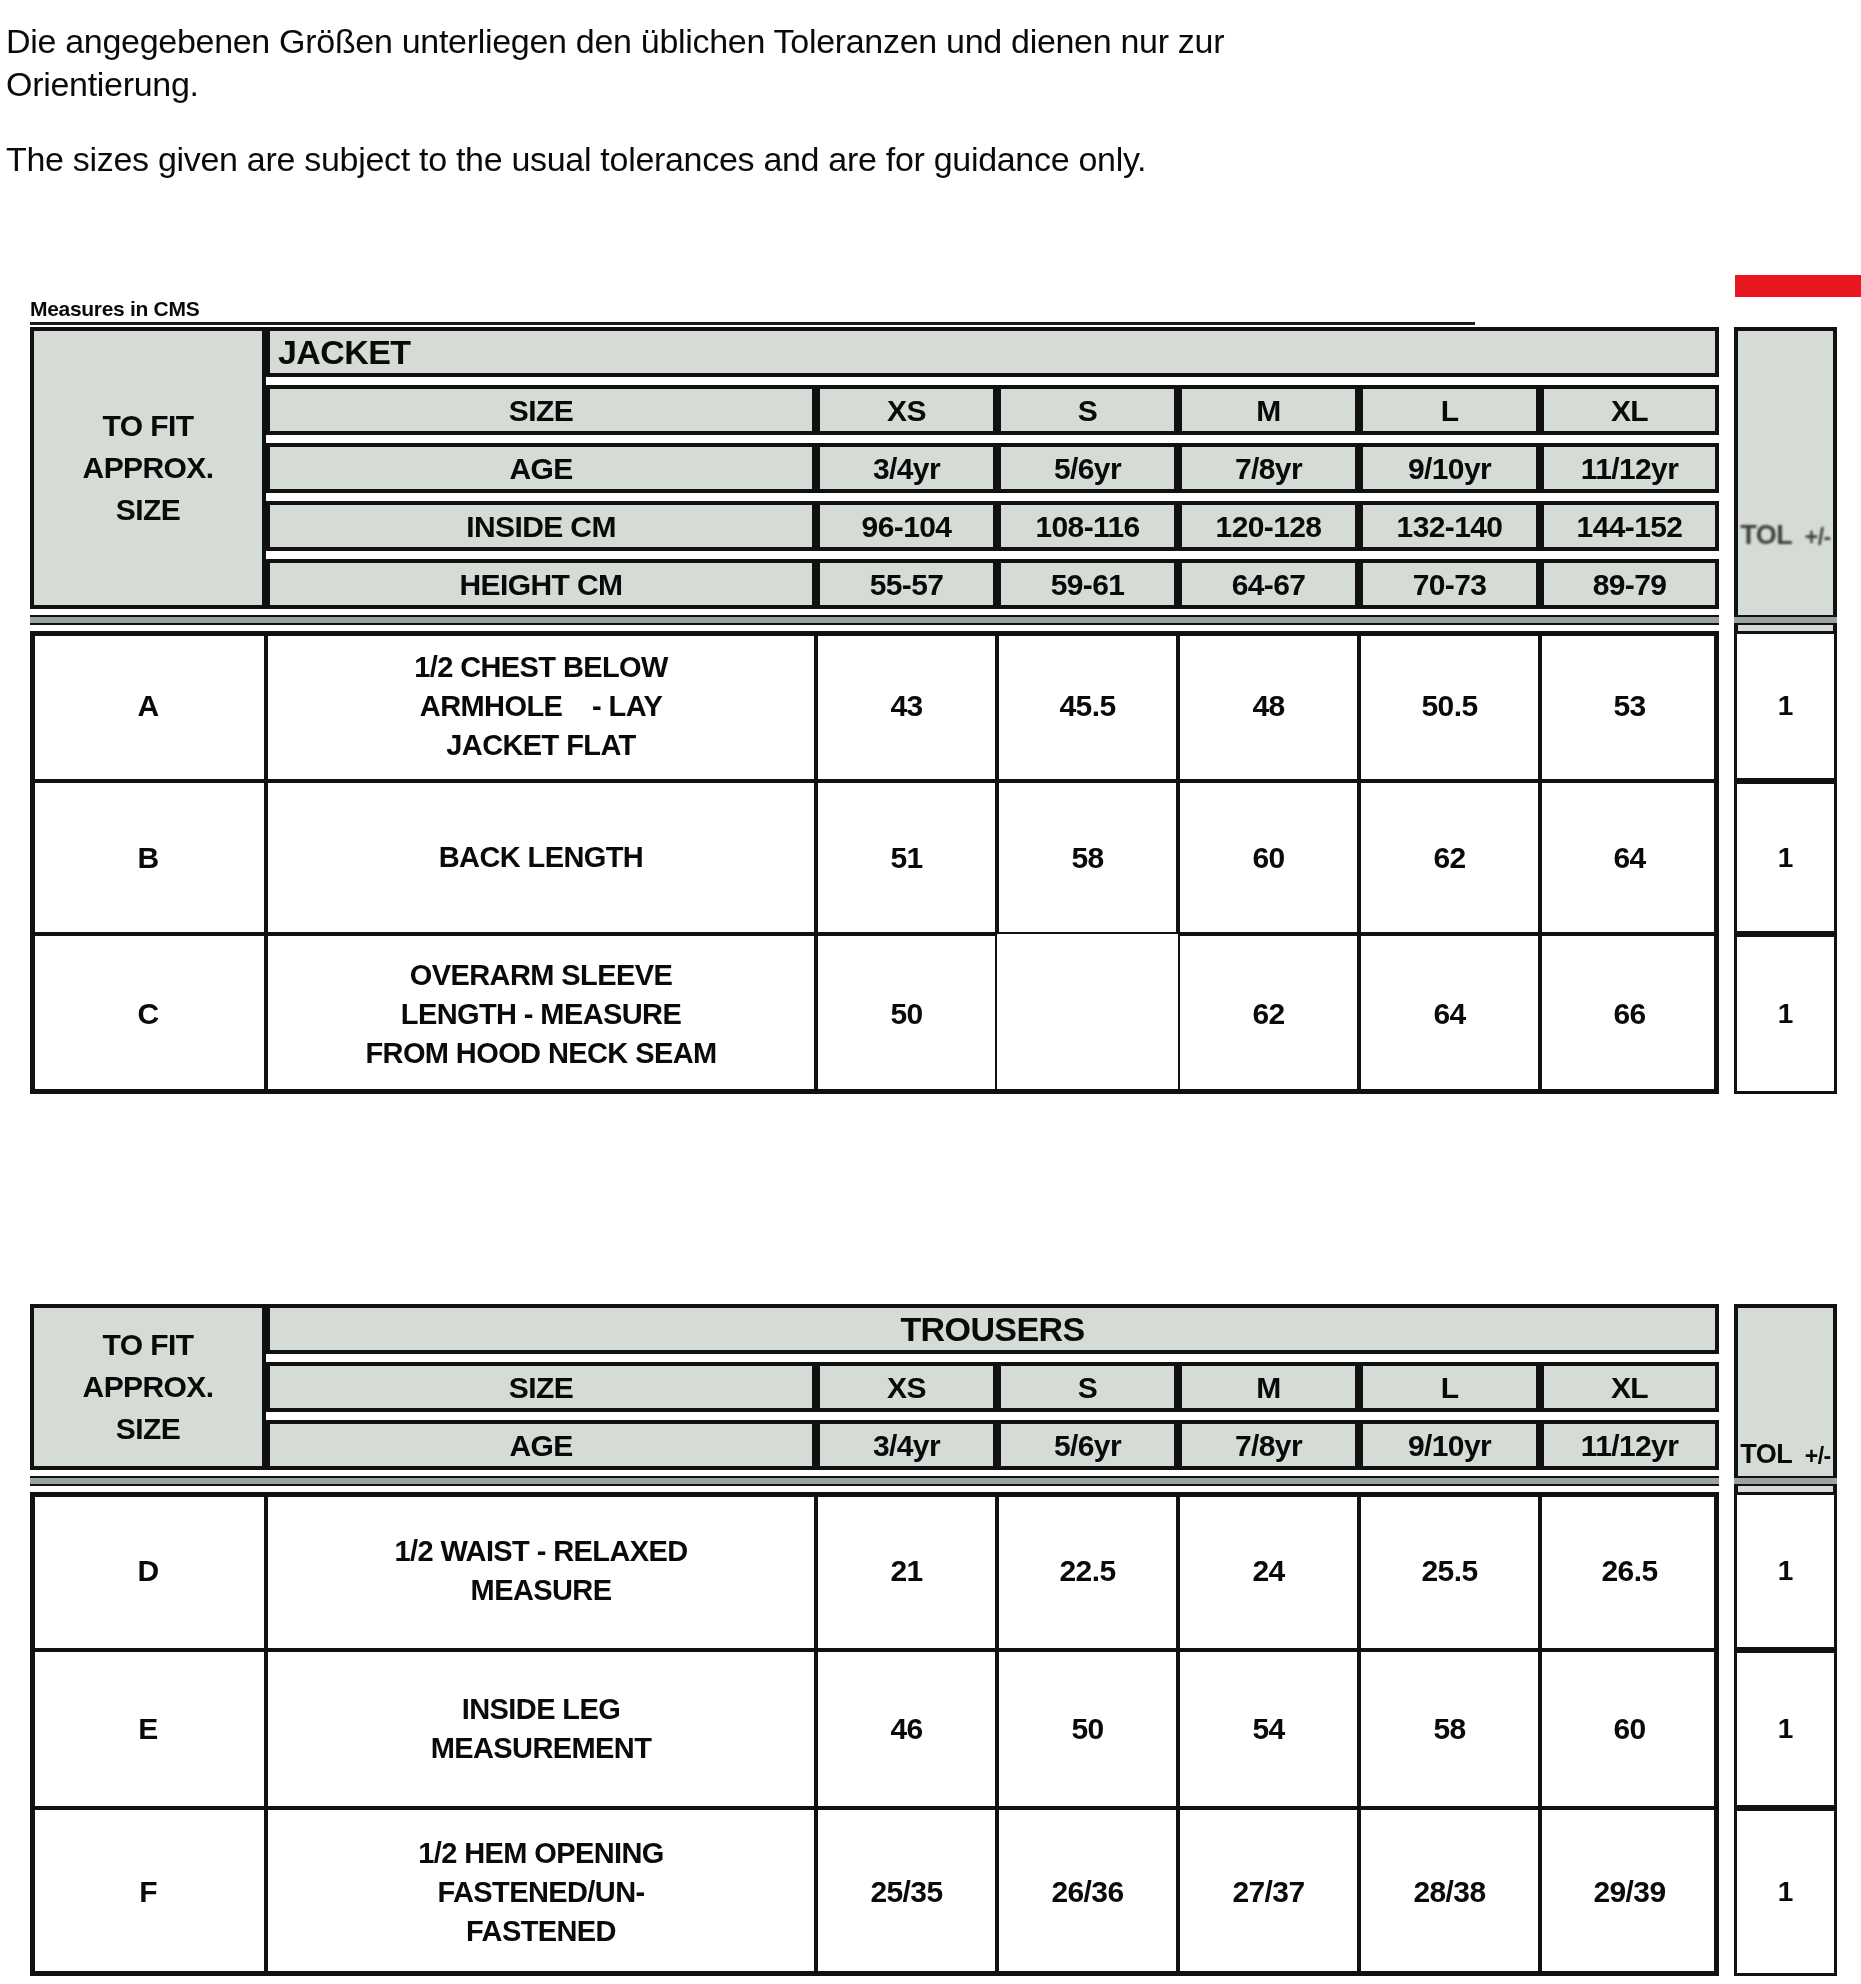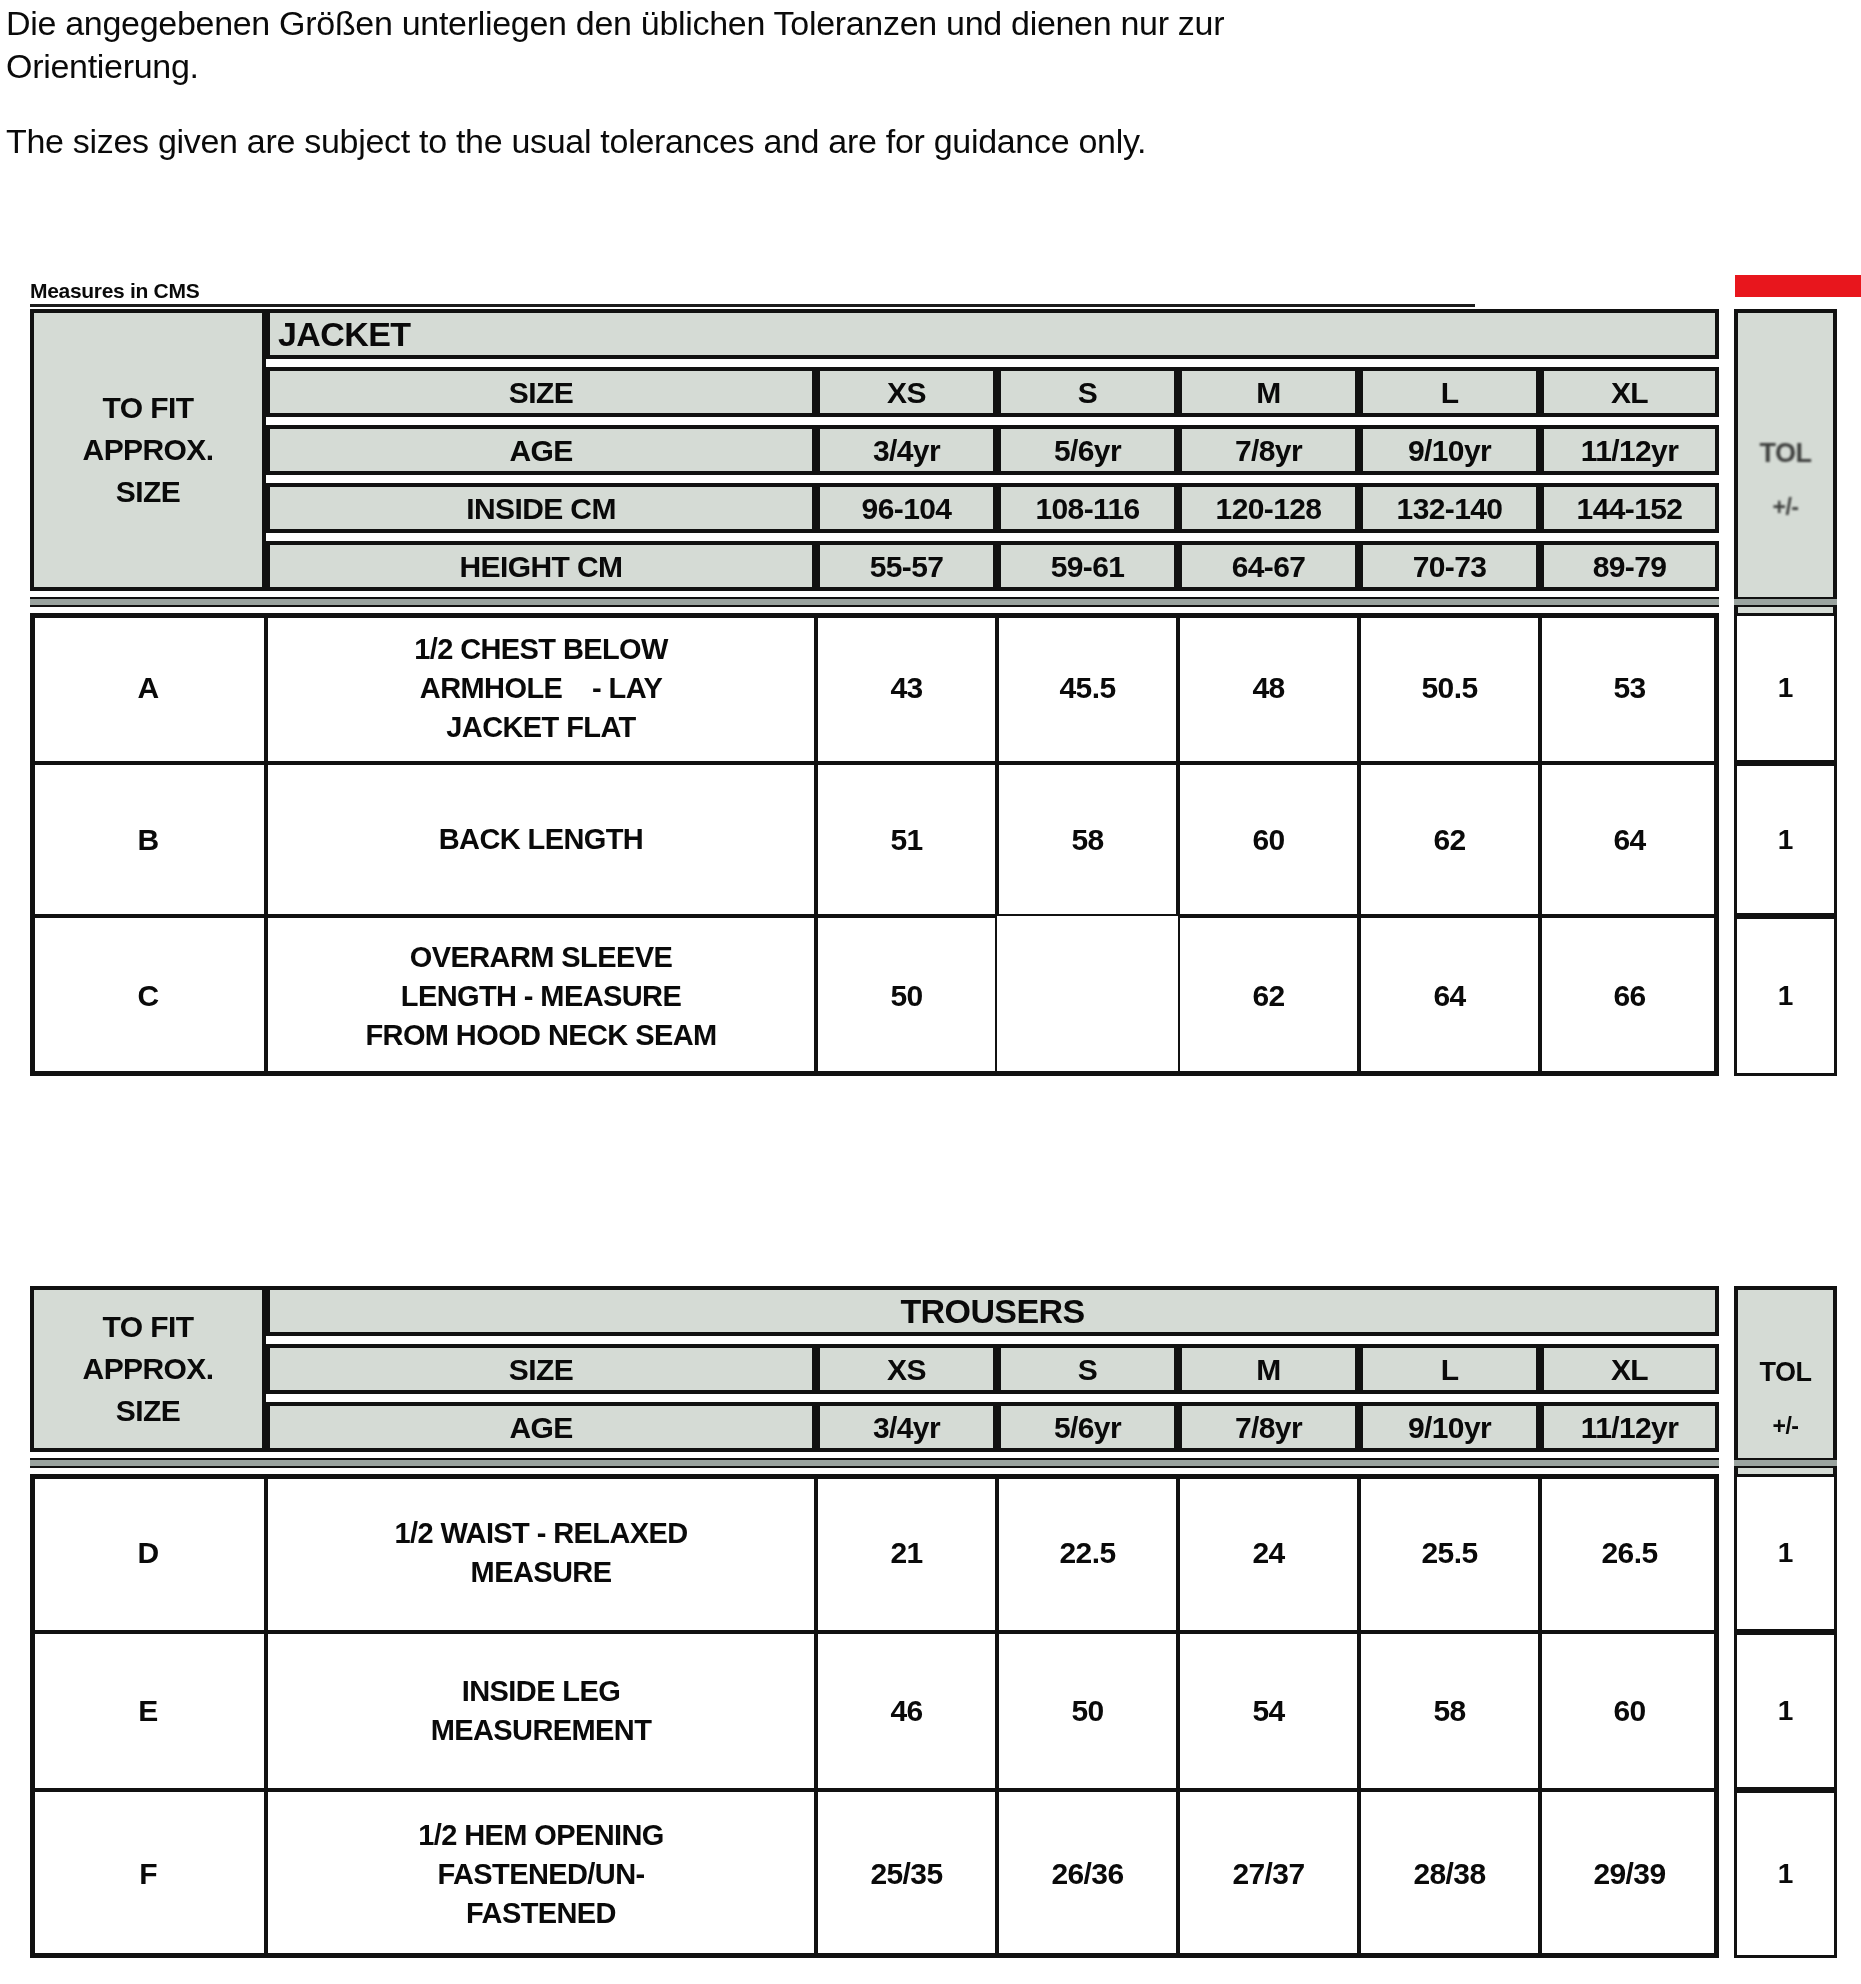--- a/index.html
+++ b/index.html
@@ -17,21 +17,21 @@
     color: #0a0a0a;
     overflow: hidden;
   }
   .intro {
     font-size: 34px;
     line-height: 1.26;
     letter-spacing: -0.3px;
     margin: 0 0 0 6px;
     white-space: pre-wrap;
   }
-  .intro.de { padding-top: 2px; }
+  .intro.de { padding-top: 20px; }
   .intro.en { margin-top: 32px; }
   .measures {
     display: block;
     margin: 117px 0 0 30px;
     width: 1445px;
     font-size: 21px;
     font-weight: bold;
     letter-spacing: -0.3px;
     border-bottom: 3px solid #1c1c1c;
     padding-bottom: 1px;
@@ -90,22 +90,22 @@
   }
   .tolbox {
     grid-column: 9;
     background: #d5dbd5;
     border: 4px solid #111111;
   }
   .toltext {
     grid-column: 9;
     z-index: 2;
     display: flex;
-    flex-direction: column;
-    align-items: center;
+    flex-direction: row;
+    align-items: flex-end;
     justify-content: space-around;
     font-weight: bold;
     font-size: 27px;
     letter-spacing: -0.5px;
   }
   .toltext .tolsub { font-size: 23px; }
   .toltext.dim {
     filter: blur(0.8px);
     opacity: 0.75;
   }

